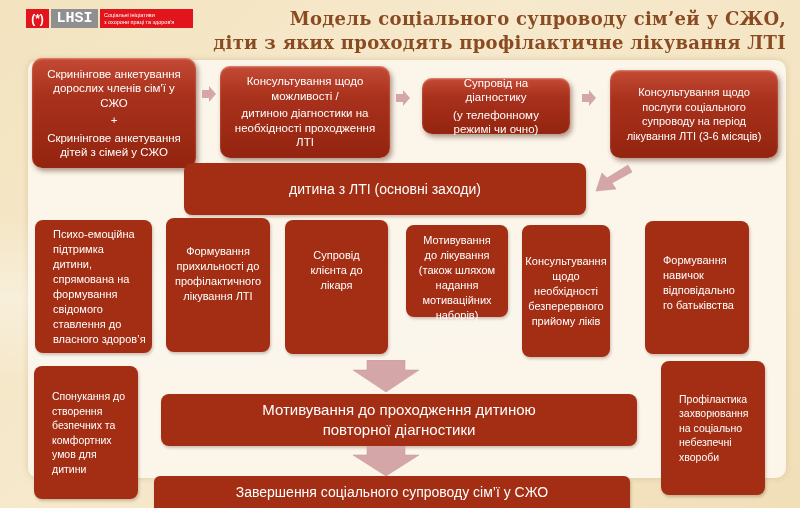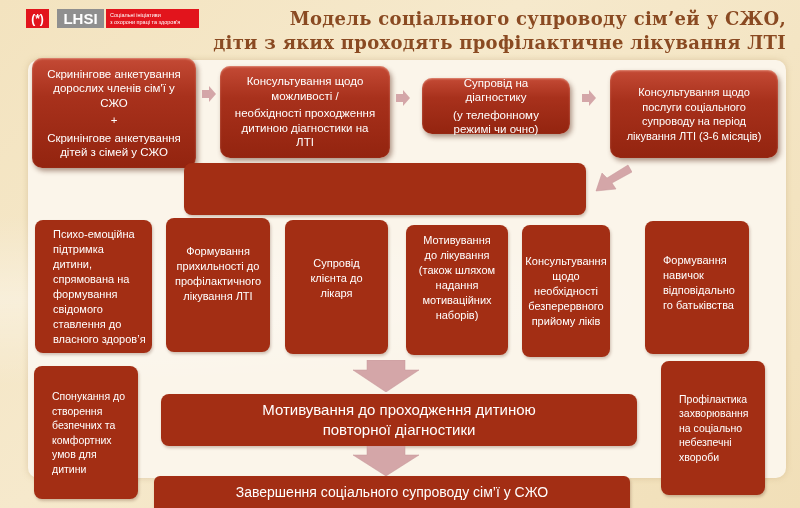--- a/index.html
+++ b/index.html
@@ -25,22 +25,22 @@
     position: absolute; left: 26px; top: 9px; height: 19px; display: flex;
   }
   .logo .star {
     background: #e2141c; color: #fff; font-weight: bold; font-size: 12px;
     width: 23px; height: 19px; display: flex; align-items: center; justify-content: center;
     font-family: "Liberation Sans", sans-serif;
   }
   .logo .lhsi {
     background: #8f8f8f; color: #fff; font-weight: bold; font-size: 15px;
     width: 47px; height: 19px; display: flex; align-items: center; justify-content: center;
-    margin-left: 8px;
-    font-family: Liberation Sans, sans-serif;
+    margin-left: 2px;
+    font-family: Liberation Mono, monospace;
   }
   .logo .tag {
     background: #e2141c; color: #fff; font-size: 5.5px; line-height: 7px;
     width: 93px; height: 19px; padding: 3px 4px; margin-left: 2px;
     font-family: "Liberation Sans", sans-serif;
   }
   .title {
     position: absolute; right: 14px; top: 7px; text-align: right;
     font-family: "DejaVu Serif", serif; font-weight: bold;
     color: #8a4a22; font-size: 18px; line-height: 24px; letter-spacing: 0.3px;
@@ -96,22 +96,22 @@
   <div>дітей з сімей у СЖО</div>
 </div>
 
 <svg class="arrow-r" style="left:202px; top:86px;" viewBox="0 0 14 16">
   <polygon points="0,4 7,4 7,0 14,8 7,16 7,12 0,12" fill="#d4a6a8"></polygon>
 </svg>
 
 <div class="box glossy" style="left:220px; top:66px; width:170px; height:92px;">
   <div>Консультування щодо</div>
   <div style="margin-bottom:3px;">можливості /</div>
+  <div>дитиною діагностики на</div>
   <div>необхідності проходження</div>
-  <div>дитиною діагностики на</div>
   <div>ЛТІ</div>
 </div>
 
 <svg class="arrow-r" style="left:396px; top:90px;" viewBox="0 0 14 16">
   <polygon points="0,4 7,4 7,0 14,8 7,16 7,12 0,12" fill="#d4a6a8"></polygon>
 </svg>
 
 <div class="box glossy" style="left:422px; top:78px; width:148px; height:56px;">
   <div>Супровід на</div>
   <div style="margin-bottom:3px;">діагностику</div>
@@ -128,47 +128,48 @@
   <div>послуги  соціального</div>
   <div>супроводу на період</div>
   <div>лікування ЛТІ (3-6 місяців)</div>
 </div>
 
 <svg style="position:absolute; left:594px; top:163px; width:38px; height:30px;" viewBox="0 0 38 30">
   <polygon points="34,2 38,9 18,20 22,26 2,28 8,10 13,15" fill="#d4a6a8" stroke="#c59598" stroke-width="0.5"></polygon>
 </svg>
 
 <div class="box flat" style="left:184px; top:163px; width:402px; height:52px; font-size:14px; line-height:18px;">
+  <div>дитина з ЛТІ  (основні заходи)</div>
 </div>
 
 <div class="box flat small left-align" style="left:35px; top:220px; width:117px; height:133px;">
   <div>Психо-емоційна</div>
   <div>підтримка</div>
   <div>дитини,</div>
   <div>спрямована на</div>
   <div>формування</div>
   <div>свідомого</div>
   <div>ставлення до</div>
   <div>власного здоров’я</div>
 </div>
 
 <div class="box flat small" style="left:166px; top:218px; width:104px; height:134px; justify-content:flex-start; padding-top:26px;">
   <div>Формування</div>
   <div>прихильності до</div>
   <div>профілактичного</div>
   <div>лікування ЛТІ</div>
 </div>
 
-<div class="box flat small" style="left:285px; top:220px; width:103px; height:134px; justify-content:flex-start; padding-top:36px;">
+<div class="box flat small" style="left:285px; top:220px; width:103px; height:134px; justify-content:flex-start; padding-top:28px;">
   <div>Супровід</div>
   <div>клієнта  до</div>
   <div>лікаря</div>
 </div>
 
-<div class="box flat small" style="left:406px; top:225px; width:102px; height:130px; justify-content:flex-start; padding-top:8px;">
+<div class="box flat small" style="left:406px; top:225px; width:102px; height:92px; justify-content:flex-start; padding-top:8px;">
   <div>Мотивування</div>
   <div>до лікування</div>
   <div>(також шляхом</div>
   <div>надання</div>
   <div>мотиваційних</div>
   <div>наборів)</div>
 </div>
 
 <div class="box flat small" style="left:522px; top:225px; width:88px; height:132px;">
   <div>Консультування</div>

